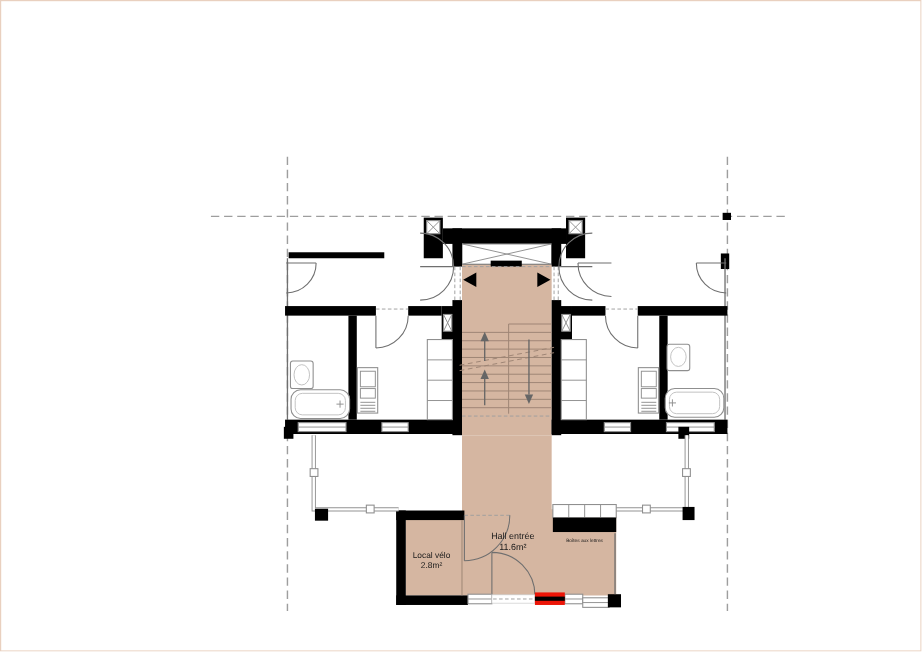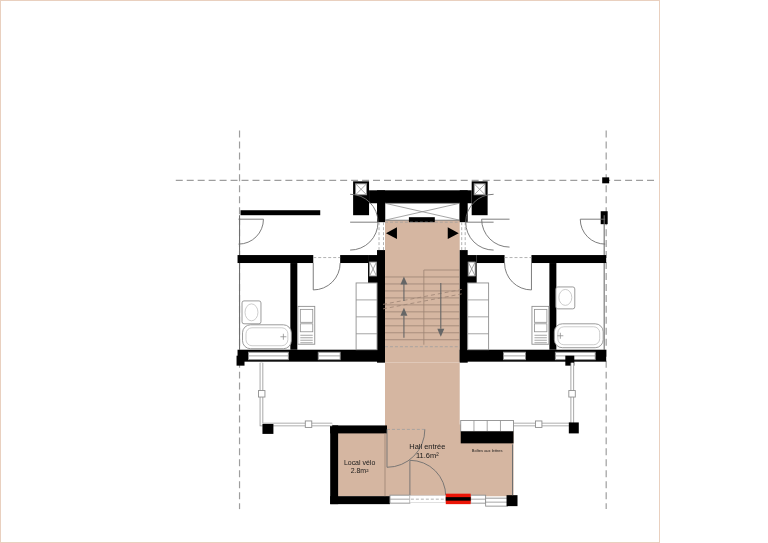--- a/index.html
+++ b/index.html
@@ -1,16 +1,16 @@
 <!DOCTYPE html>
 <html style="--background: #ffffff; --page-border: #e9d0bf; --wall: #000000; --hall-fill: #d5b6a1; --guide-line: #9e9e9e; --detail-line: #6f6f6f; --fixture-line: #8f8f8f; --stair-line: #9c8373; --entrance-red: #ec1507; --label-text: #1a1a1a;"><head>
 <meta charset="utf-8">
 <style>
   html,body{margin:0;padding:0;background:#fff;}
-  .page{width:660px;height:543px;box-sizing:border-box;border:1px solid var(--page-border,#e9d0bf);background:var(--background,#fff);overflow:hidden;}
+  .page{width:768px;height:543px;box-sizing:border-box;border:1px solid var(--page-border,#e9d0bf);background:var(--background,#fff);overflow:hidden;}
   svg{display:block;}
   .w{fill:var(--wall,#000);stroke:none;}
   .tan{fill:var(--hall-fill,#d5b6a1);stroke:none;}
   .thin{stroke:var(--detail-line,#6f6f6f);stroke-width:1.1;fill:none;}
   .arc{stroke:var(--detail-line,#6f6f6f);stroke-width:.9;fill:none;}
   .fixture{fill:#fff;stroke:var(--fixture-line,#8f8f8f);stroke-width:.9;}
   .fl{stroke:var(--fixture-line,#8f8f8f);stroke-width:.8;fill:none;}
   .fl2{stroke:#c0c0c0;stroke-width:.8;fill:none;}
   .sd{stroke:var(--guide-line,#9e9e9e);stroke-width:.8;fill:none;stroke-dasharray:3 2;}
   .dash{stroke:var(--guide-line,#9e9e9e);stroke-width:1.2;fill:none;stroke-dasharray:7 4;}

